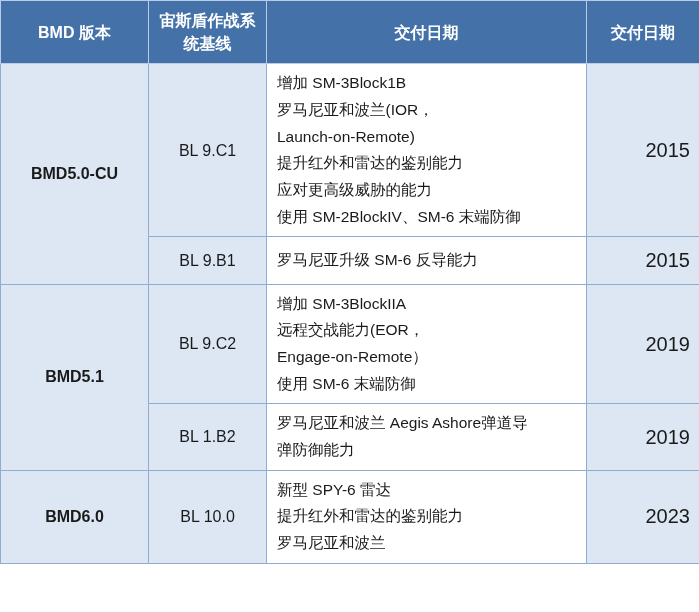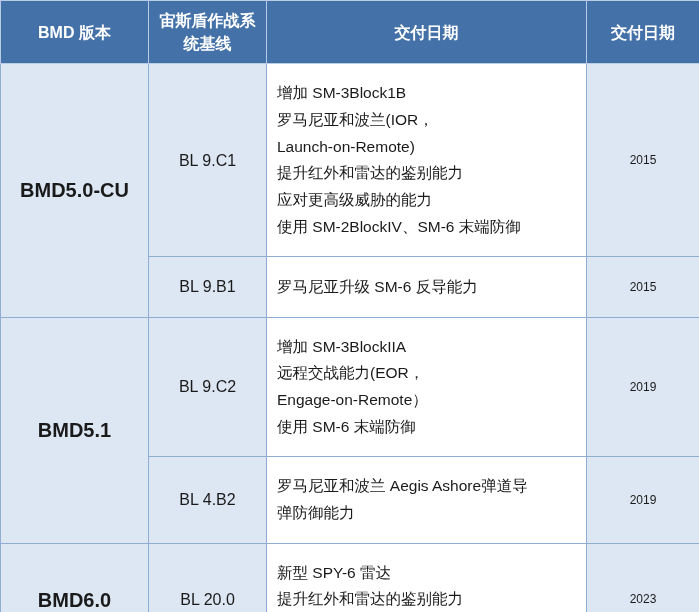--- a/index.html
+++ b/index.html
@@ -39,42 +39,42 @@
     border: 1px solid #b8cce4;
     padding: 8px 6px;
     line-height: 1.45;
     height: 62px;
     box-sizing: border-box;
   }
   tbody td {
     border: 1px solid #8fadd0;
     font-size: 15.5px;
     vertical-align: middle;
-    padding: 16px 9px;
+    padding: 6px 9px;
     line-height: 1.72;
     background: #dde7f3;
     box-sizing: border-box;
   }
   tbody td.ver {
     text-align: center;
     font-weight: bold;
-    font-size: 20px;
+    font-size: 16px;
   }
   tbody td.baseline {
     text-align: center;
     font-size: 16px;
   }
   tbody td.caps {
     text-align: left;
     background: #ffffff;
     padding-left: 10px;
   }
   tbody td.date {
-    text-align: center;
-    font-size: 12px;
+    text-align: right;
+    font-size: 20px;
   }
   .caps-line {
     white-space: nowrap;
   }
 </style>
 </head>
 <body>
 
 <div class="table-wrap">
   <table class="bmd-table">
@@ -122,34 +122,34 @@
         <td class="caps">
           <div class="caps-line">增加 SM-3BlockIIA</div>
           <div class="caps-line">远程交战能力(EOR，</div>
           <div class="caps-line">Engage-on-Remote）</div>
           <div class="caps-line">使用 SM-6 末端防御</div>
         </td>
         <td class="date">2019</td>
       </tr>
 
       <tr>
-        <td class="baseline">BL 4.B2</td>
+        <td class="baseline">BL 1.B2</td>
         <td class="caps">
           <div class="caps-line">罗马尼亚和波兰 Aegis Ashore弹道导</div>
           <div class="caps-line">弹防御能力</div>
         </td>
         <td class="date">2019</td>
       </tr>
 
       <tr>
         <td class="ver">BMD6.0</td>
-        <td class="baseline">BL 20.0</td>
+        <td class="baseline">BL 10.0</td>
         <td class="caps">
           <div class="caps-line">新型 SPY-6 雷达</div>
           <div class="caps-line">提升红外和雷达的鉴别能力</div>
-          <div class="caps-line">远程交战能力</div>
+          <div class="caps-line">罗马尼亚和波兰</div>
         </td>
         <td class="date">2023</td>
       </tr>
 
     </tbody>
   </table>
 </div>
 
 </body></html>

